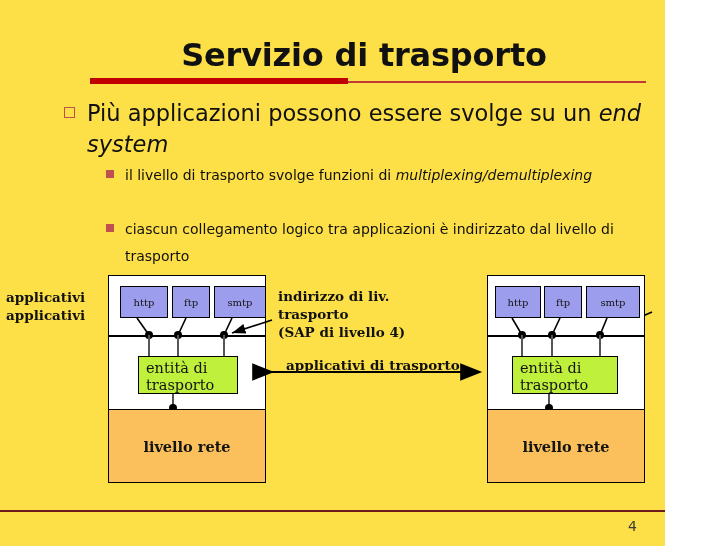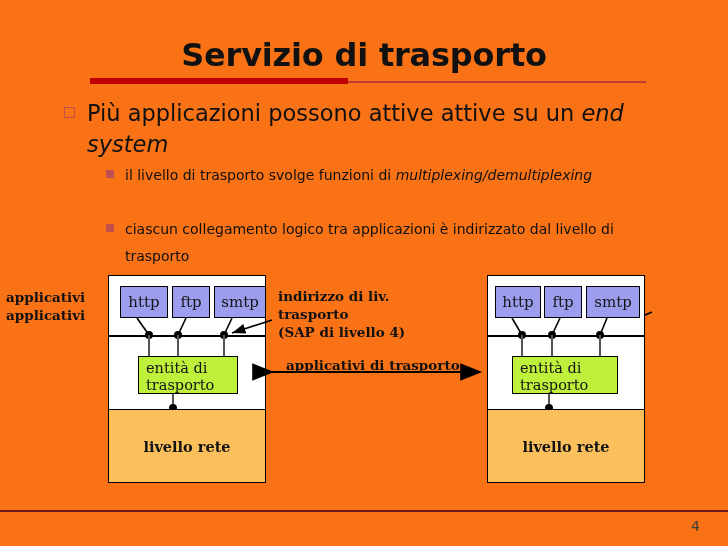--- a/index.html
+++ b/index.html
@@ -2,25 +2,26 @@
 <html><head>
 <meta charset="utf-8">
 <style>
   html, body {
     margin: 0;
     padding: 0;
     background: #ffffff;
   }
   #slide {
     position: relative;
-    width: 728px;
+    width: 656px;
     height: 546px;
-    background: #f97316;
+    background: #fde047;
     overflow: hidden;
     font-family: "DejaVu Sans", sans-serif;
+    padding-left: 9px;
   }
 
   
   #title {
     position: absolute;
     left: 0;
     top: 36px;
     width: 728px;
     text-align: center;
     font-family: "DejaVu Sans", sans-serif;
@@ -109,21 +110,21 @@
     position: absolute;
     height: 1.6px;
     background: #000000;
   }
   .appbox {
     position: absolute;
     background: #9D9DEE;
     border: 1.4px solid #000000;
     box-sizing: border-box;
     font-family: "DejaVu Serif", serif;
-    font-size: 15px;
+    font-size: 10px;
     color: #141414;
     display: flex;
     align-items: center;
     justify-content: center;
   }
   .tebox {
     position: absolute;
     background: #BEF03C;
     border: 1.4px solid #000000;
     box-sizing: border-box;
@@ -197,21 +198,21 @@
 <body>
 
 <div id="slide">
 
   <div id="title">Servizio di trasporto</div>
   <div id="title-rule-thick"></div>
   <div id="title-rule-thin"></div>
 
   <div class="lvl1" style="left:64px; top:98px;">
     <div class="marker"></div>
-    <div class="txt"><span>Più applicazioni possono attive attive su un </span><span class="it">end system</span></div>
+    <div class="txt"><span>Più applicazioni possono essere svolge su un </span><span class="it">end system</span></div>
   </div>
 
   <div class="lvl2" style="left:106px; top:162px;">
     <div class="marker"></div>
     <div class="txt"><span>il livello di trasporto svolge funzioni di </span><span class="it">multiplexing/demultiplexing</span></div>
   </div>
 
   <div class="lvl2" style="left:106px; top:216px;">
     <div class="marker"></div>
     <div class="txt">ciascun collegamento logico tra applicazioni è indirizzato dal livello di trasporto</div>

